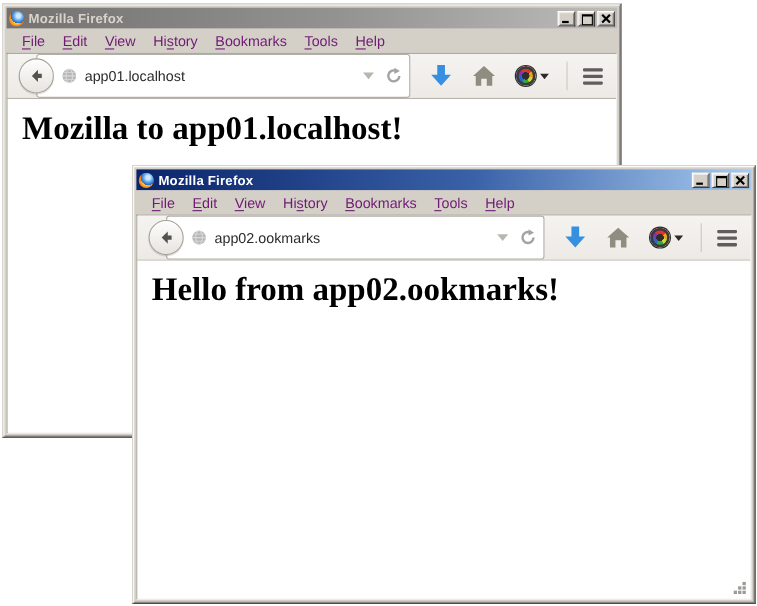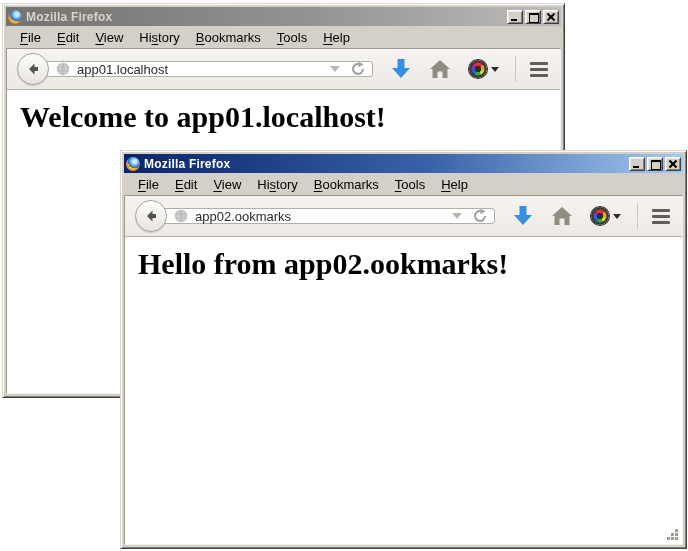--- a/index.html
+++ b/index.html
@@ -59,21 +59,21 @@
   }
   .glyph-close::before { transform:rotate(45deg); }
   .glyph-close::after  { transform:rotate(-45deg); }
 
   
   .menubar {
     height:22px; flex:0 0 22px;
     background:#d4d0c8;
     display:flex; align-items:center;
     padding:0 6px;
-    font-size:13px; color:#000000;
+    font-size:13px; color:#701a75;
   }
   .menu-item { padding:2px 8px; cursor:default; white-space:nowrap; }
   .mkey { text-decoration:underline; text-underline-offset:2px; }
 
   
   .client {
     flex:1; display:flex; flex-direction:column; min-height:0;
     border:1px solid; border-color:#9c9890 #f2f0ec #f2f0ec #9c9890;
     background:#fff;
     position:relative;
@@ -89,21 +89,21 @@
   }
   .back-btn {
     width:32px; height:32px; border-radius:50%;
     background:linear-gradient(#fdfdfc,#e7e4df);
     border:1px solid #a5a29a;
     box-shadow:0 1px 1px rgba(0,0,0,.15), inset 0 1px 0 #fff;
     display:flex; align-items:center; justify-content:center;
     position:relative; z-index:2; flex:0 0 32px; cursor:pointer;
   }
   .urlbar {
-    flex:1; height:16px;
+    flex:1; height:40px;
     background:#ffffff;
     border:1px solid #b2afa8; border-radius:3px;
     margin-left:-16px;
     display:flex; align-items:center;
     padding:0 6px 0 22px;
     min-width:0;
   }
   .globe-icon { flex:0 0 14px; margin-right:7px; }
   .url-text { font-size:13px; color:#2b2b2b; flex:1; white-space:nowrap; overflow:hidden; }
   .url-dropdown {
@@ -210,21 +210,21 @@
         <span class="addon-caret"></span>
       </span>
       <span class="toolbar-sep"></span>
       <span class="hamburger">
         <span></span>
           <span></span>
           <span></span>
       </span>
     </div>
     <div class="content">
-      <h1>Welcome to app01.localhost!</h1>
+      <h1>Mozilla to app01.localhost!</h1>
     </div>
   </div>
 </div>
 
 <div class="window win2">
   <div class="titlebar active">
     <span class="ff-logo"></span>
     <span class="title-text">Mozilla Firefox</span>
     <span class="win-buttons">
       <span class="winbtn glyph-min"></span>

